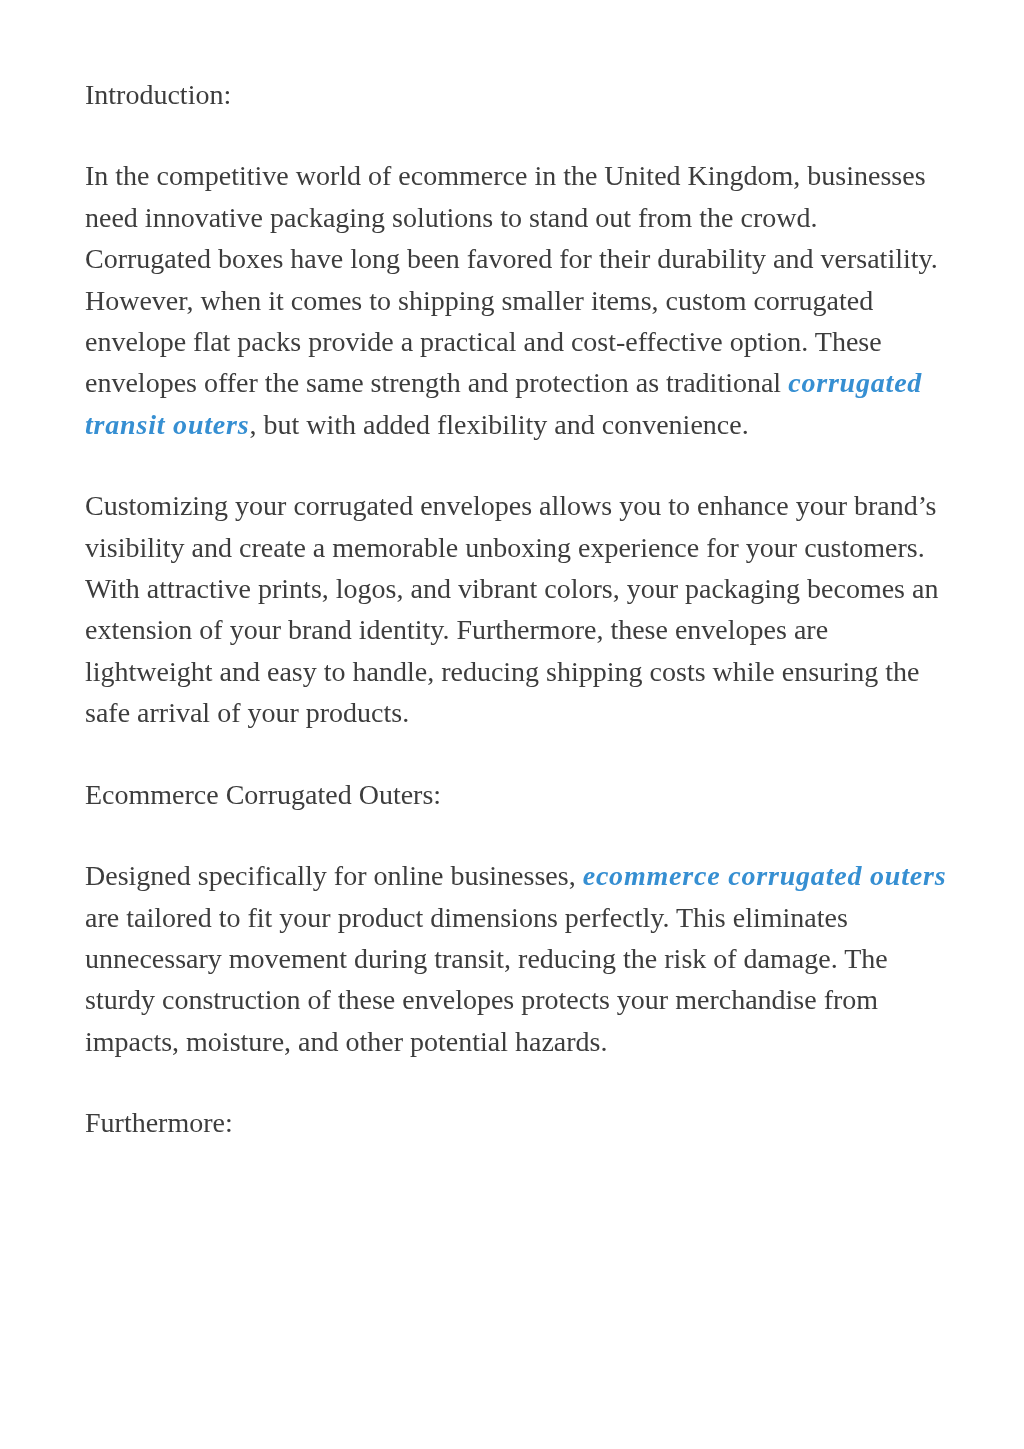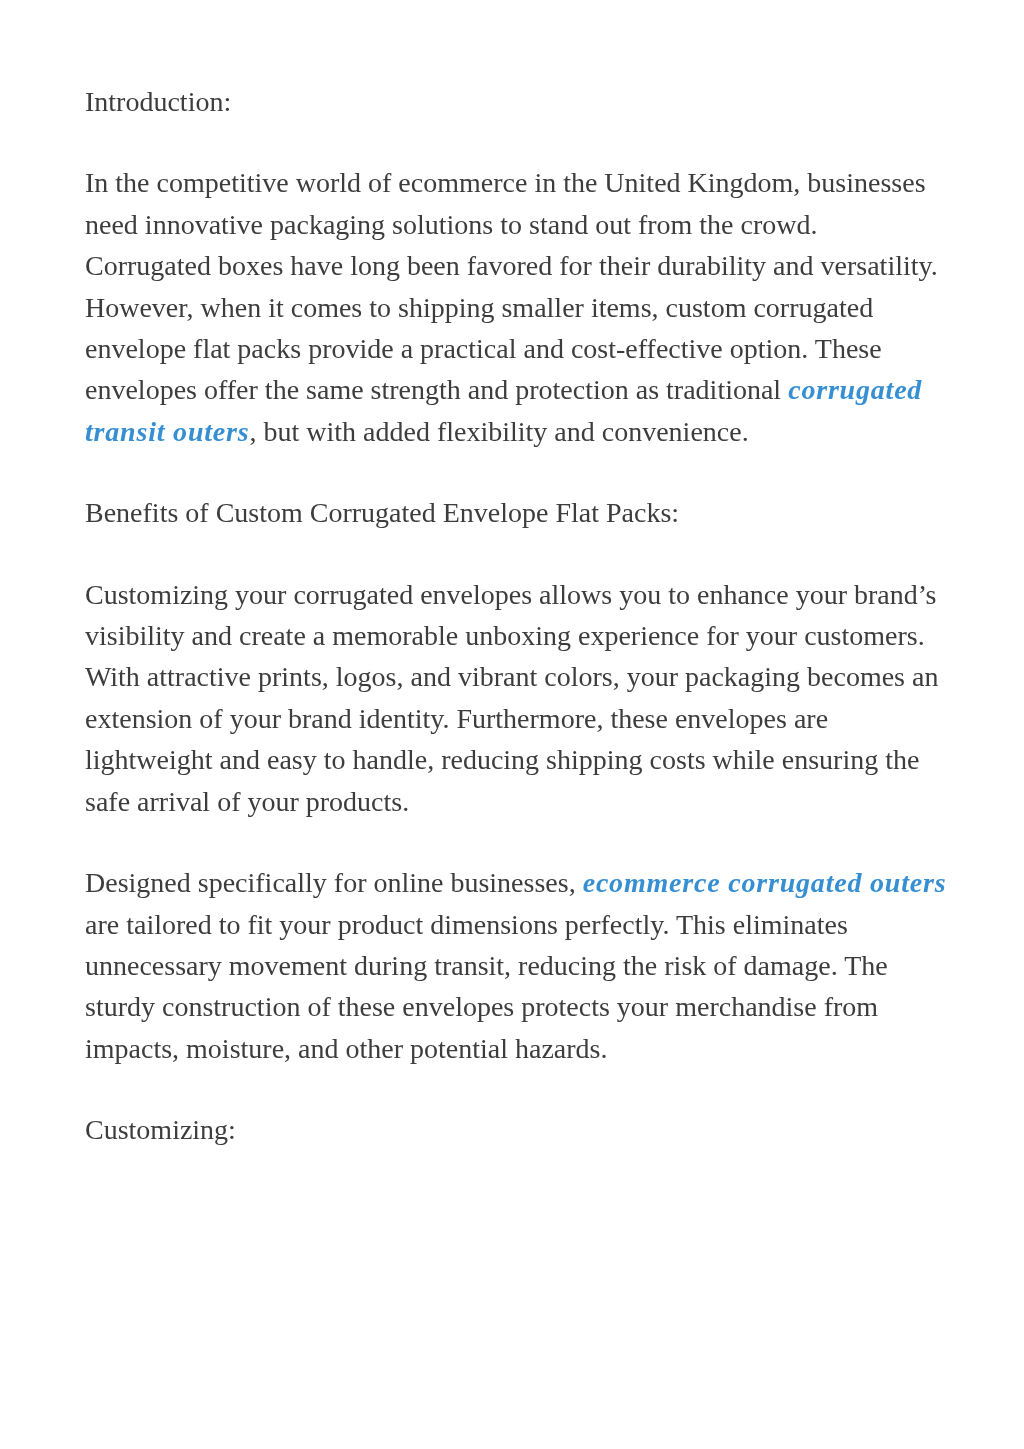--- a/index.html
+++ b/index.html
@@ -18,21 +18,21 @@
     height: 1449px;
     padding: 65px 75px 0 85px;
     font-family: "Liberation Serif", "DejaVu Serif", serif;
     font-size: 28px;
     line-height: 41.4px;
     color: #3d3d3d;
     background: #ffffff;
     overflow: hidden;
   }
   .doc p {
-    margin: 16px 0 40px 0;
+    margin: 9px 0 40px 0;
     font-weight: 400;
     font-family: Liberation Serif, serif;
   }
   .doc p.heading {
     font-weight: 400; 
   }
   .doc-link {
     color: #368fd2;
     font-weight: 700;
     font-style: italic;
@@ -41,18 +41,18 @@
     cursor: pointer;
   }
 </style>
 </head>
 <body>
 
 <div class="doc">
   <div id="document-body">
       <p class="heading"><span>Introduction:</span></p>
       <p class="paragraph"><span>In the competitive world of ecommerce in the United Kingdom, businesses need innovative packaging solutions to stand out from the crowd. Corrugated boxes have long been favored for their durability and versatility. However, when it comes to shipping smaller items, custom corrugated envelope flat packs provide a practical and cost-effective option. These envelopes offer the same strength and protection as traditional&nbsp;</span><a class="doc-link">corrugated transit outers</a><span>, but with added flexibility and convenience.</span></p>
-      <p class="heading"><span>Benefits of Custom Corrugated Envelope Flat Packs:</span></p>
       <p class="paragraph"><span>Customizing your corrugated envelopes allows you to enhance your brand’s visibility and create a memorable unboxing experience for your customers. With attractive prints, logos, and vibrant colors, your packaging becomes an extension of your brand identity. Furthermore, these envelopes are lightweight and easy to handle, reducing shipping costs while ensuring the safe arrival of your products.</span></p>
+      <p class="heading"><span>Ecommerce Corrugated Outers:</span></p>
       <p class="paragraph"><span>Designed specifically for online businesses, </span><a class="doc-link">ecommerce corrugated outers</a><span> are tailored to fit your product dimensions perfectly. This eliminates unnecessary movement during transit, reducing the risk of damage. The sturdy construction of these envelopes protects your merchandise from impacts, moisture, and other potential hazards.</span></p>
-      <p class="heading"><span>Customizing:</span></p>
+      <p class="heading"><span>Furthermore:</span></p>
     </div>
 </div>
 
 </body></html>

